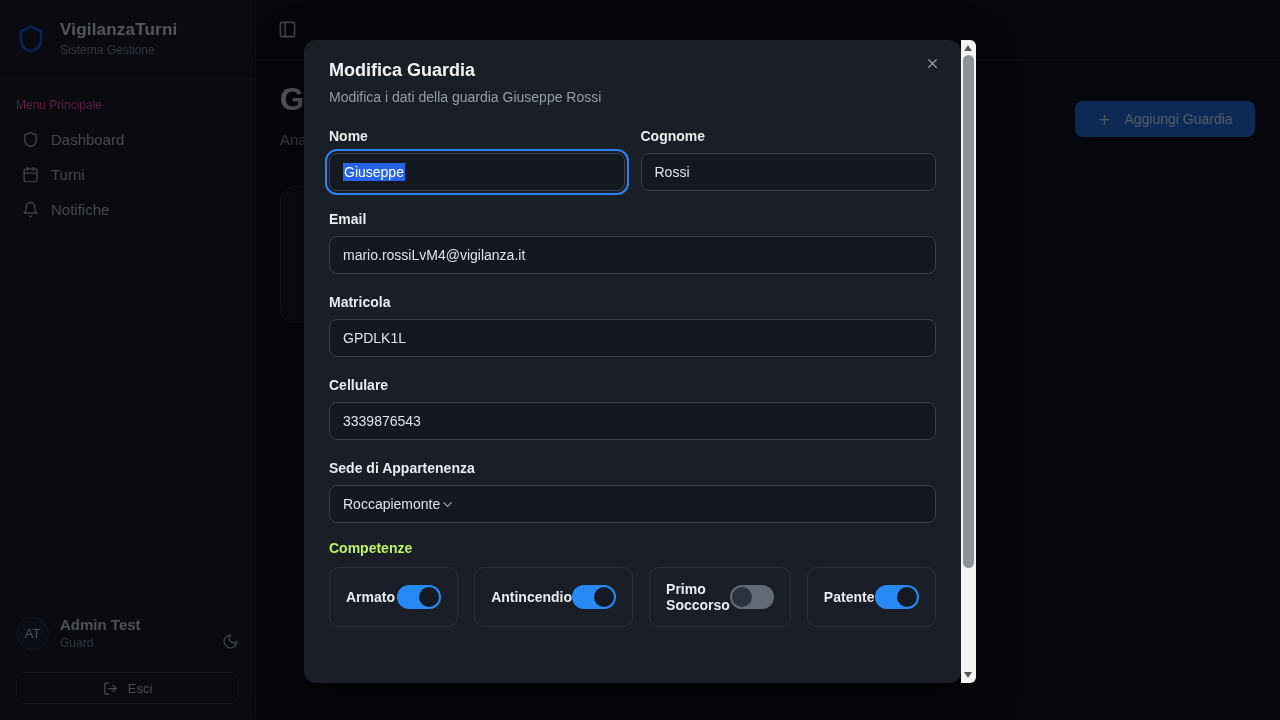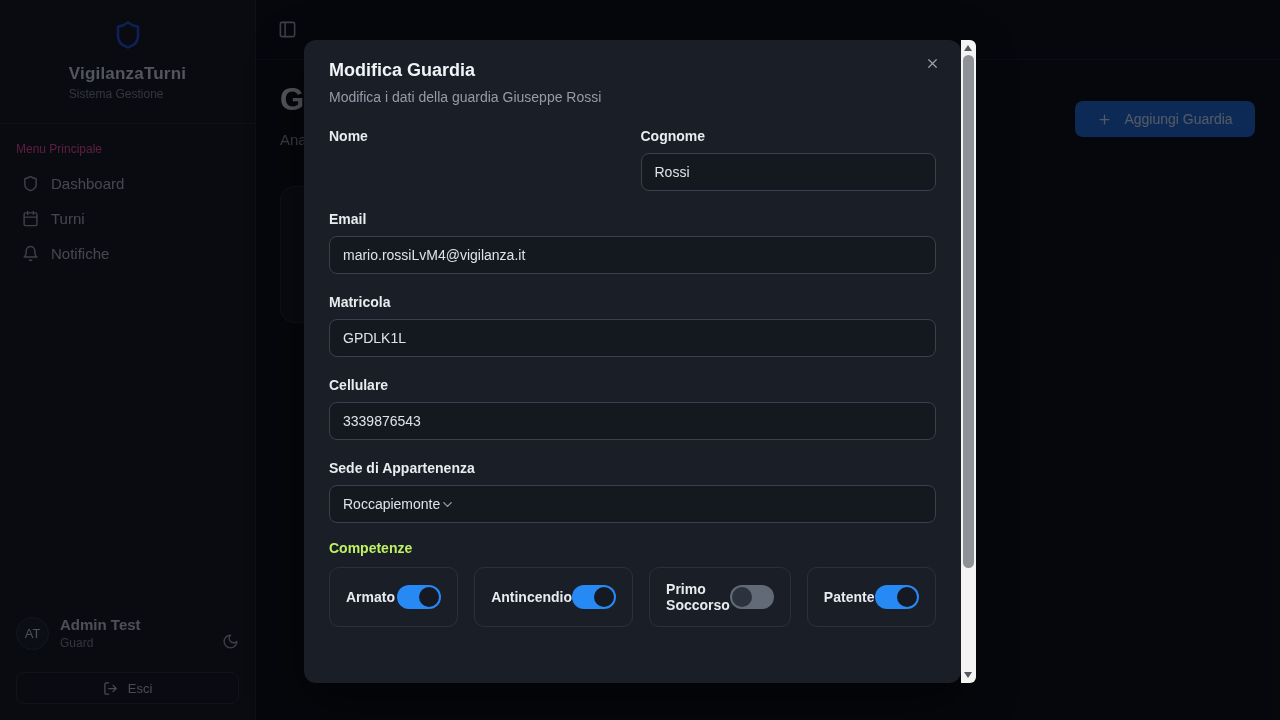--- a/index.html
+++ b/index.html
@@ -5,21 +5,21 @@
   * { margin:0; padding:0; box-sizing:border-box; }
   html,body { width:1280px; height:720px; overflow:hidden; background:#0b0d12;
               font-family:"Liberation Sans","DejaVu Sans",sans-serif; }
 
   
   .app { position:absolute; inset:0; display:flex; }
 
   .sidebar { width:256px; height:720px; background:#14171d; border-right:1px solid rgba(255,255,255,.06);
              display:flex; flex-direction:column; position:relative; }
   .brand { display:flex; align-items:center; gap:14px; padding:20px 16px 22px 16px;
-           border-bottom:1px solid rgba(255,255,255,.07);flex-direction:column; }
+           border-bottom:1px solid rgba(255,255,255,.07); }
   .brand-icon { color:#1d4ed8; width:30px; height:30px; flex:0 0 auto; }
   .brand-title { font-size:17px; font-weight:bold; color:#d3d8df; letter-spacing:.2px; }
   .brand-sub { font-size:12px; color:#7d8490; margin-top:3px; }
   .menu-label { font-size:12px; color:#ec4899; padding:18px 16px 10px 16px; }
   .nav-item { display:flex; align-items:center; gap:12px; padding:9px 16px 9px 22px;
               color:#aeb4bd; font-size:15px; cursor:pointer; }
   .nav-item svg { width:17px; height:17px; color:#9aa1ab; }
   .side-footer { margin-top:auto; padding:14px 16px 16px 16px; }
   .user-row { display:flex; align-items:flex-end; gap:11px; padding:4px 0 22px 0; }
   .avatar { width:33px; height:33px; border-radius:50%; background:#191e25; border:1px solid #2e3440;
@@ -181,20 +181,23 @@
         <path d="M18 6 6 18M6 6l12 12"></path>
       </svg>
   </button>
   <div class="modal-title">Modifica Guardia</div>
   <div class="modal-sub">Modifica i dati della guardia Giuseppe Rossi</div>
 
   <div class="form">
     <div class="grid-2">
       <div class="field">
         <label class="field-label">Nome</label>
+        <div class="text-input input-like focused">
+          <span class="sel-text">Giuseppe</span>
+        </div>
       </div>
       <div class="field">
         <label class="field-label">Cognome</label>
         <input class="text-input" value="Rossi" style="">
       </div>
     </div>
 
     <div class="field">
       <label class="field-label">Email</label>
       <input class="text-input" value="mario.rossiLvM4@vigilanza.it" style="">

